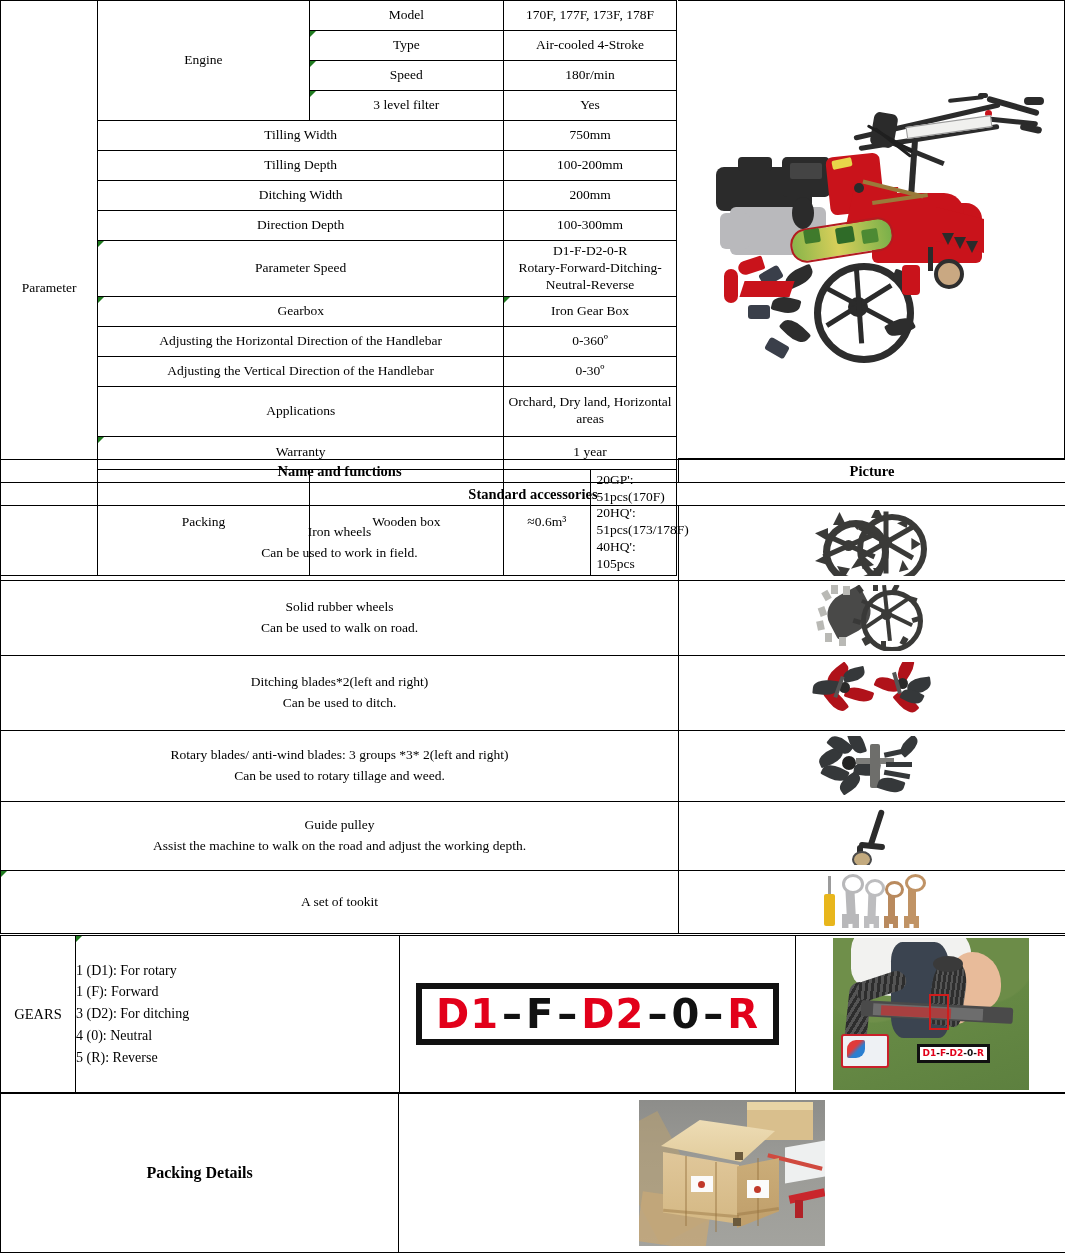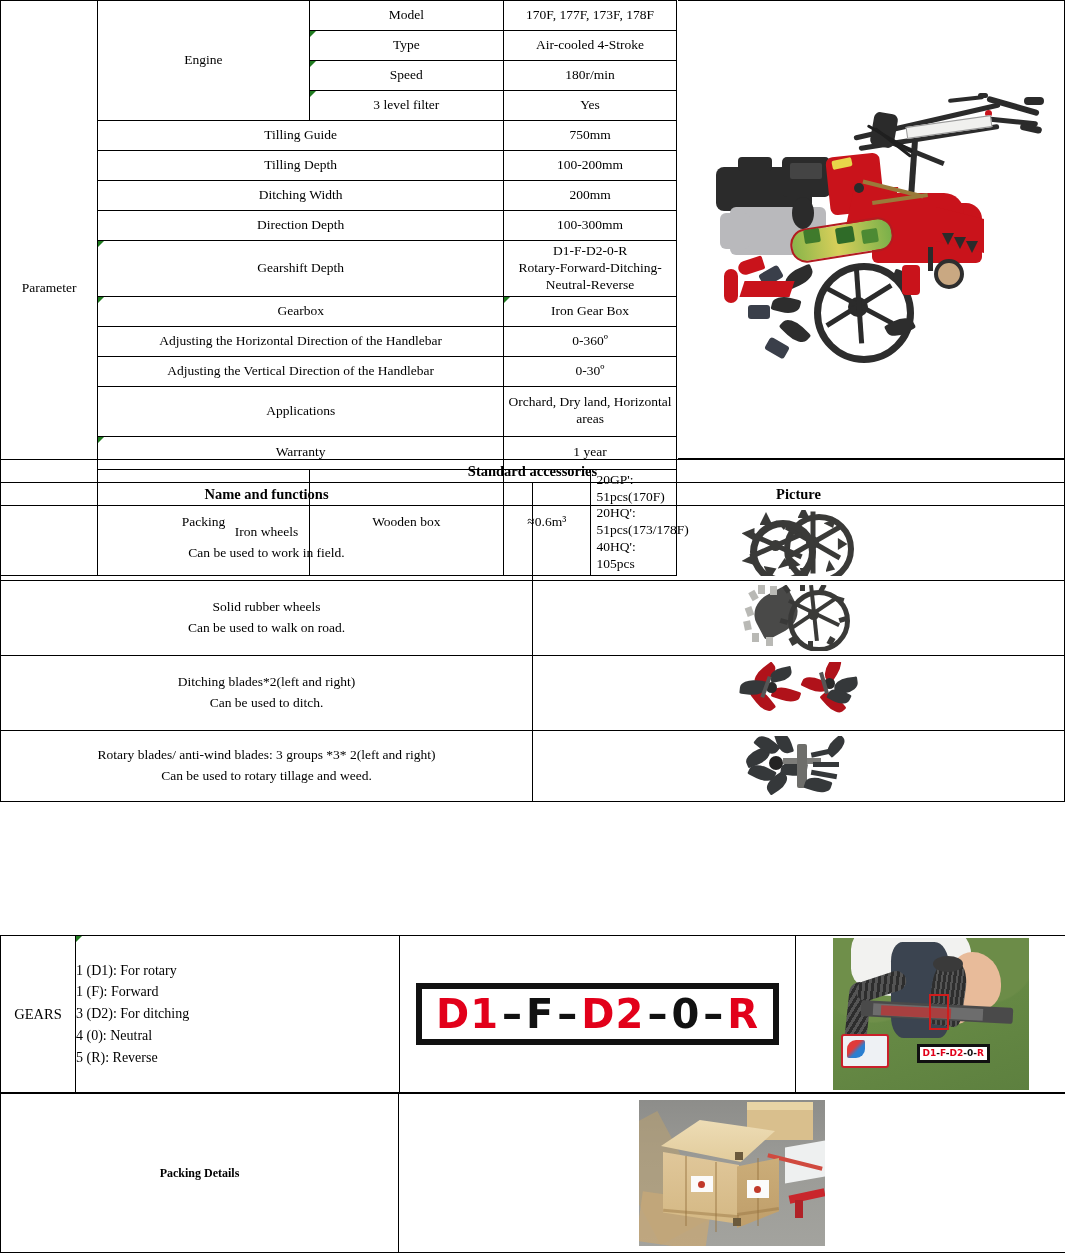--- a/index.html
+++ b/index.html
@@ -32,21 +32,21 @@
   .t-gears{position:absolute;left:0;top:935px;width:1065px;}
   .t-gears td{padding:0;}
   .g-label{width:74px;font-size:14.5px;}
   .g-list{width:323px;text-align:left;padding-left:20px;font-size:14px;line-height:1.55;}
   .g-plate{width:395px;}
   .g-photo{width:269px;}
 
   
   .t-pack{position:absolute;left:0;top:1093px;width:1065px;}
   .t-pack td{padding:0;}
-  .pk-label{width:397px;font-weight:bold;font-size:12px;}
+  .pk-label{width:397px;font-weight:bold;font-size:16px;}
   .pk-pic{width:666px;}
 
   
   .imgbox{position:relative;overflow:hidden;background:#fff;margin:0 auto;}
 
   
   .tiller{width:370px;height:445px;}
   .tl{position:absolute;}
   .body-red{background:#c9131b;}
   .dark{background:#2b2b2b;}
@@ -115,38 +115,38 @@
     <tr>
       <td class="gm">Speed</td>
       <td colspan="2">180r/min</td>
     </tr>
     <tr>
       <td class="gm">3 level filter</td>
       <td colspan="2">Yes</td>
     </tr>
 
     <tr>
-      <td colspan="2">Tilling Guide</td>
+      <td colspan="2">Tilling Width</td>
       <td colspan="2">750mm</td>
     </tr>
     <tr>
       <td colspan="2">Tilling Depth</td>
       <td colspan="2">100-200mm</td>
     </tr>
     <tr>
       <td colspan="2">Ditching Width</td>
       <td colspan="2">200mm</td>
     </tr>
     <tr>
       <td colspan="2">Direction Depth</td>
       <td colspan="2">100-300mm</td>
     </tr>
 
     <tr>
-      <td class="gm" colspan="2" style="height:42px">Gearshift Depth</td>
+      <td class="gm" colspan="2" style="height:42px">Parameter Speed</td>
       <td colspan="2" style="height:42px">
         <div>D1-F-D2-0-R</div>
         <div>Rotary-Forward-Ditching-Neutral-Reverse</div>
       </td>
     </tr>
 
     <tr>
       <td class="gm" colspan="2">Gearbox</td>
       <td class="gm" colspan="2">Iron Gear Box</td>
     </tr>
@@ -253,25 +253,25 @@
       <div class="tl body-red" style="left:52px;top:252px;width:26px;height:14px;border-radius:10px 3px 3px 10px;transform:rotate(-18deg);"></div>
       <div class="tl body-red" style="left:38px;top:262px;width:14px;height:34px;border-radius:7px;"></div>
       <div class="tl body-red" style="left:56px;top:274px;width:50px;height:16px;transform:skewX(-18deg);"></div>
       <div class="tl body-red" style="left:216px;top:258px;width:18px;height:30px;border-radius:4px;"></div>
     </div>
   </div>
 
   <table class="t-acc">
     <tbody>
         <tr>
-      <td colspan="2" class="bold" style="height:22px">Standard accessories</td>
-    </tr>
-    <tr>
       <td class="acc-name bold" style="height:22px">Name and functions</td>
       <td class="acc-pic bold" style="height:22px">Picture</td>
+    </tr>
+    <tr>
+      <td colspan="2" class="bold" style="height:22px">Standard accessories</td>
     </tr>
 
     <tr>
       <td class="acc-row-name" style="height:74px">
         <div>Iron wheels</div>
         <div>Can be used to work in field.</div>
       </td>
       <td style="height:74px">
         <div class="imgbox" style="width:118px;height:66px;">
           <div class="spokewheel" style="left:44px;top:4px;width:58px;height:58px;border-width:6px;"></div>
@@ -380,21 +380,63 @@
           <div class="spike" style="left:58px;top:8px;width:10px;height:44px;background:#6e6e6b;border-radius:2px;"></div>
           <div class="spike" style="left:72px;top:14px;width:26px;height:5px;background:#35383a;transform:rotate(-12deg);"></div>
           <div class="spike" style="left:74px;top:26px;width:26px;height:5px;background:#35383a;"></div>
           <div class="spike" style="left:72px;top:36px;width:26px;height:5px;background:#35383a;transform:rotate(10deg);"></div>
           <div class="blade-dk" style="left:66px;top:42px;width:26px;height:14px;transform:rotate(18deg);"></div>
           <div class="blade-dk" style="left:86px;top:4px;width:22px;height:12px;transform:rotate(-42deg);"></div>
         </div>
       </td>
     </tr>
 
-
+    <tr>
+      <td class="acc-row-name" style="height:68px">
+        <div>Guide pulley</div>
+        <div>Assist the machine to walk on the road and adjust the working depth.</div>
+      </td>
+      <td style="height:68px">
+        <div class="imgbox" style="width:90px;height:58px;">
+          <div class="spike" style="left:46px;top:2px;width:6px;height:40px;background:#2b2b2b;transform:rotate(18deg);border-radius:3px;"></div>
+          <div class="spike" style="left:32px;top:36px;width:26px;height:6px;background:#2b2b2b;transform:rotate(6deg);border-radius:3px;"></div>
+          <div class="spike" style="left:30px;top:38px;width:6px;height:14px;background:#2b2b2b;border-radius:3px;"></div>
+          <div class="spike" style="left:25px;top:44px;width:16px;height:13px;background:#c3aa7e;border-radius:50%;border:2px solid #4a4a4a;"></div>
+        </div>
+      </td>
+    </tr>
+
+    <tr>
+      <td class="acc-row-name gm" style="height:62px">
+        <div>A set of tookit</div>
+      </td>
+      <td style="height:62px">
+        <div class="imgbox" style="width:112px;height:56px;">
+
+          <div class="spike" style="left:12px;top:2px;width:3px;height:20px;background:#9b9b9b;"></div>
+          <div class="handle-y" style="left:8px;top:20px;width:11px;height:32px;"></div>
+
+          <div class="wrench" style="left:30px;top:4px;width:9px;height:46px;background:#b8b8ba;border-radius:2px;transform:rotate(-3deg);"></div>
+          <div class="wrench" style="left:26px;top:0px;width:16px;height:14px;border:3px solid #b8b8ba;border-radius:50%;background:#fff;"></div>
+          <div class="wrench" style="left:26px;top:40px;width:17px;height:14px;background:#b8b8ba;clip-path:polygon(0 0,100% 0,100% 100%,62% 100%,62% 40%,38% 40%,38% 100%,0 100%);"></div>
+
+          <div class="wrench" style="left:52px;top:10px;width:8px;height:40px;background:#bdbdbf;border-radius:2px;transform:rotate(2deg);"></div>
+          <div class="wrench" style="left:49px;top:5px;width:14px;height:12px;border:3px solid #bdbdbf;border-radius:50%;background:#fff;"></div>
+          <div class="wrench" style="left:48px;top:42px;width:15px;height:12px;background:#bdbdbf;clip-path:polygon(0 0,100% 0,100% 100%,64% 100%,64% 40%,36% 40%,36% 100%,0 100%);"></div>
+
+          <div class="wrench" style="left:72px;top:12px;width:7px;height:38px;background:#b98a5e;border-radius:2px;"></div>
+          <div class="wrench" style="left:69px;top:7px;width:13px;height:11px;border:3px solid #b98a5e;border-radius:50%;background:#fff;"></div>
+          <div class="wrench" style="left:68px;top:42px;width:14px;height:12px;background:#b98a5e;clip-path:polygon(0 0,100% 0,100% 100%,64% 100%,64% 40%,36% 40%,36% 100%,0 100%);"></div>
+
+          <div class="wrench" style="left:92px;top:4px;width:8px;height:46px;background:#c09365;border-radius:2px;"></div>
+          <div class="wrench" style="left:89px;top:0px;width:15px;height:12px;border:3px solid #c09365;border-radius:50%;background:#fff;"></div>
+          <div class="wrench" style="left:88px;top:42px;width:15px;height:12px;background:#c09365;clip-path:polygon(0 0,100% 0,100% 100%,64% 100%,64% 40%,36% 40%,36% 100%,0 100%);"></div>
+        </div>
+      </td>
+    </tr>
   </tbody>
     </table>
 
   <table class="t-gears">
     <tbody>
         <tr>
       <td class="g-label" style="height:156px">GEARS</td>
       <td class="g-list gm" style="height:156px">
         <div>1 (D1): For rotary</div>
         <div>1 (F): Forward</div>

